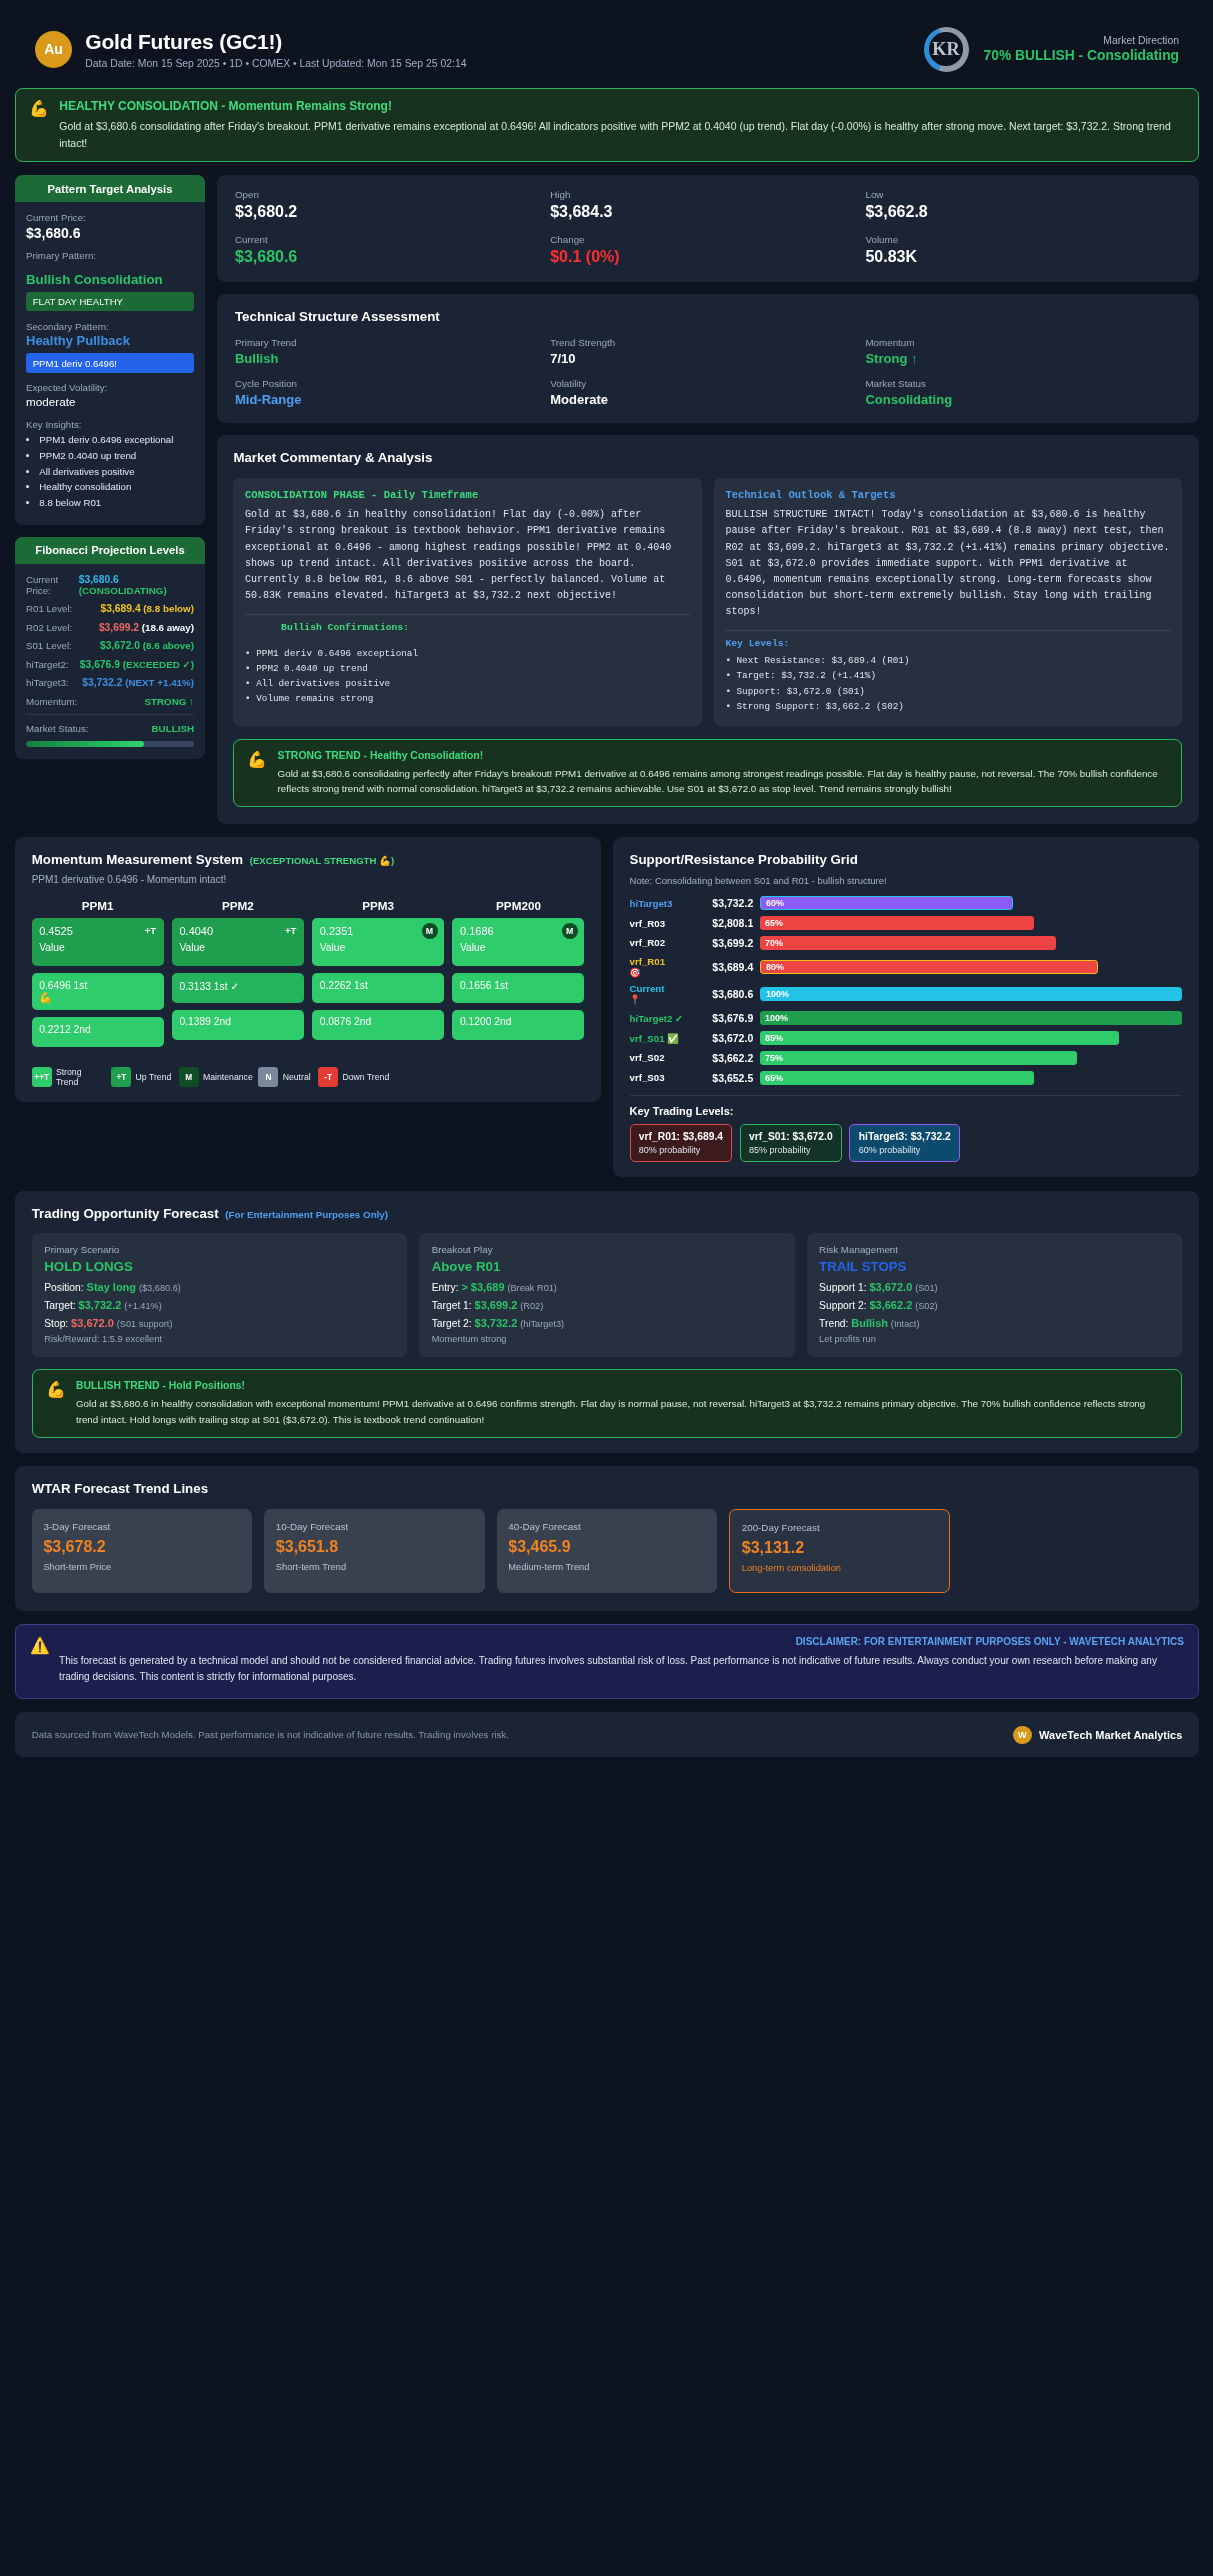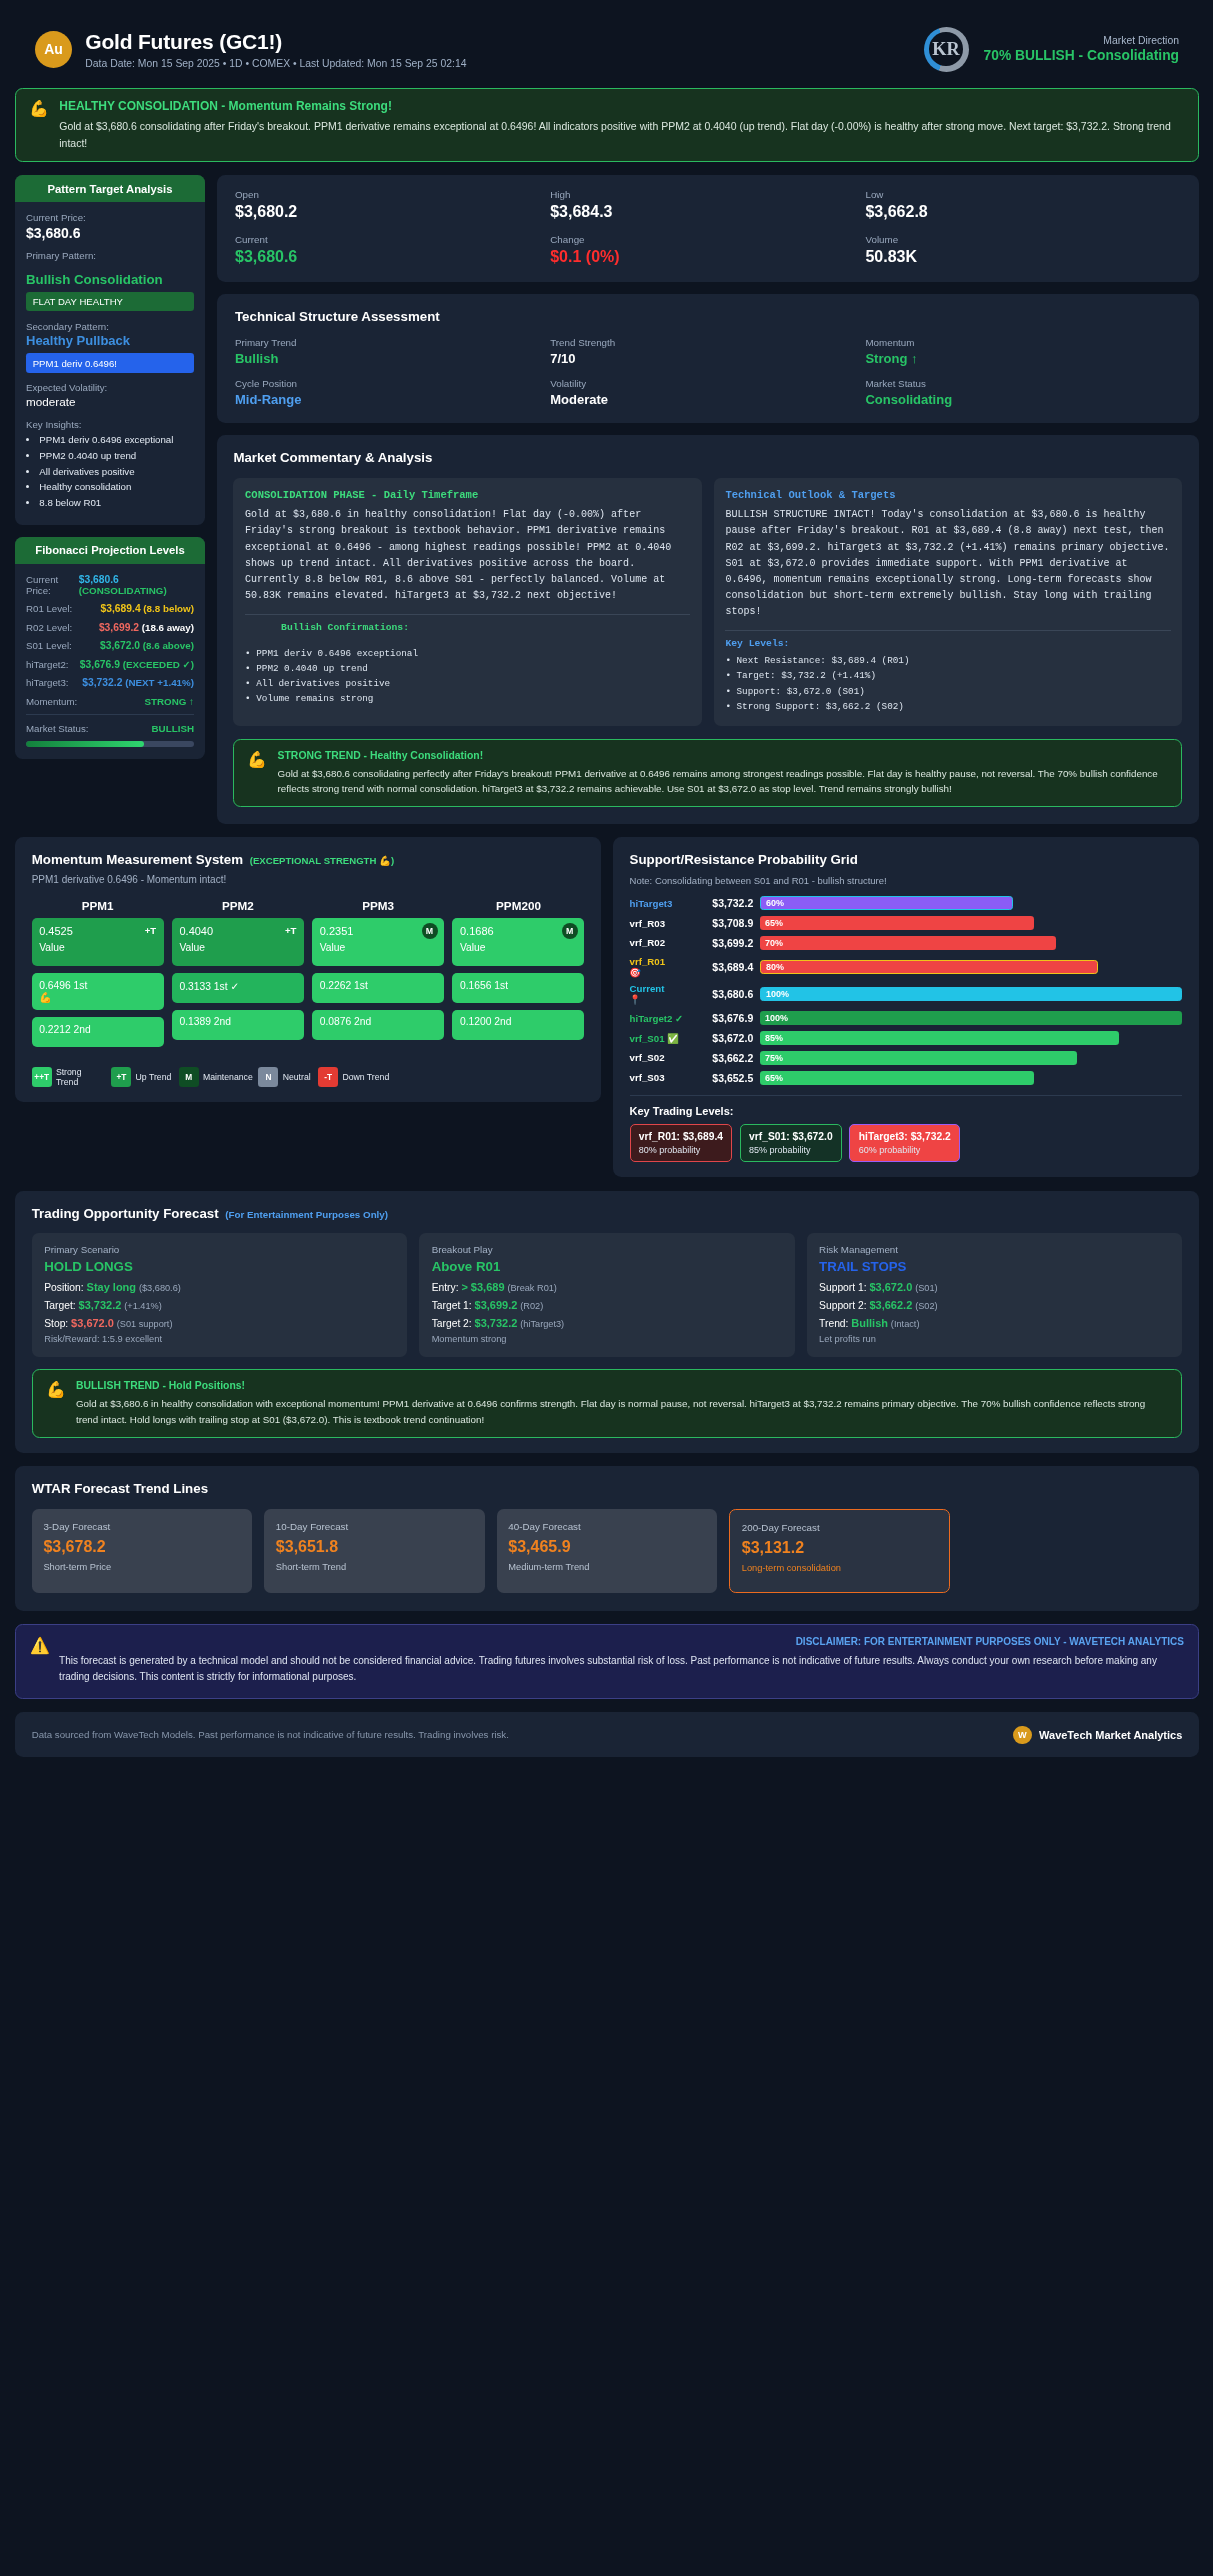--- a/index.html
+++ b/index.html
@@ -143,21 +143,21 @@
   .pg-bar {
     height: 14px; border-radius: 3.3px; color: #fff; font-size: 9px; font-weight: bold;
     display: flex; align-items: center; padding-left: 5px;
   }
   .pg-div { border-top: 0.8px solid #2c3a4f; margin: 10px 0 9.2px 0; }
   .ktl-title { font-size: 11px; font-weight: bold; color: #fff; margin-bottom: 7.5px; }
   .ktl-row { display: flex; gap: 7.5px; }
   .ktl-box { border-radius: 5px; padding: 5.8px 8.3px 6.7px 8.3px; border: 1.3px solid; }
   .ktl-b1 { background: #3d1b1d; border-color: #e0464a; }
   .ktl-b2 { background: #143226; border-color: #2bb95f; }
-  .ktl-b3 { background: #ef4444; border-color: #9b5cf6; }
+  .ktl-b3 { background: #0c4a6e; border-color: #9b5cf6; }
   .ktl-t { font-size: 10.3px; font-weight: bold; color: #fff; }
   .ktl-s { font-size: 9px; color: #e0e7f0; margin-top: 2.5px; }
 
   
   .tof { padding: 15px 16.7px 15px 16.7px; margin-bottom: 13.3px; }
   .tof-note { color: #4f9ff0; font-size: 9.8px; font-weight: bold; }
   .tof-cols { display: flex; gap: 11.7px; margin-top: 12.5px; }
   .tof-box { flex: 1; background: #26303f; border-radius: 6.7px; padding: 11px 12.5px 12.5px 12.5px; }
   .tof-l { font-size: 9.8px; color: #a4b2c6; }
   .tof-hl-green { font-size: 13.3px; font-weight: bold; color: #28c466; margin-top: 4.2px; margin-bottom: 6.7px; }
@@ -519,21 +519,21 @@
     <div class="pg-rows" id="pg-rows">
         <div class="pg-row">
     <div class="pg-name" style="color:#4f9ff0">hiTarget3</div>
     <div class="pg-price">$3,732.2</div>
     <div class="pg-bar-wrap">
       <div class="pg-bar" style="width:60%;background:#8b5cf6;border:1.3px solid #22c3e6;">60%</div>
     </div>
         </div>
         <div class="pg-row">
     <div class="pg-name" style="color:#ffffff">vrf_R03</div>
-    <div class="pg-price">$3,708.9</div>
+    <div class="pg-price">$2,808.1</div>
     <div class="pg-bar-wrap">
       <div class="pg-bar" style="width:65%;background:#ef4444;">65%</div>
     </div>
         </div>
         <div class="pg-row">
     <div class="pg-name" style="color:#ffffff">vrf_R02</div>
     <div class="pg-price">$3,699.2</div>
     <div class="pg-bar-wrap">
       <div class="pg-bar" style="width:70%;background:#ef4444;">70%</div>
     </div>

